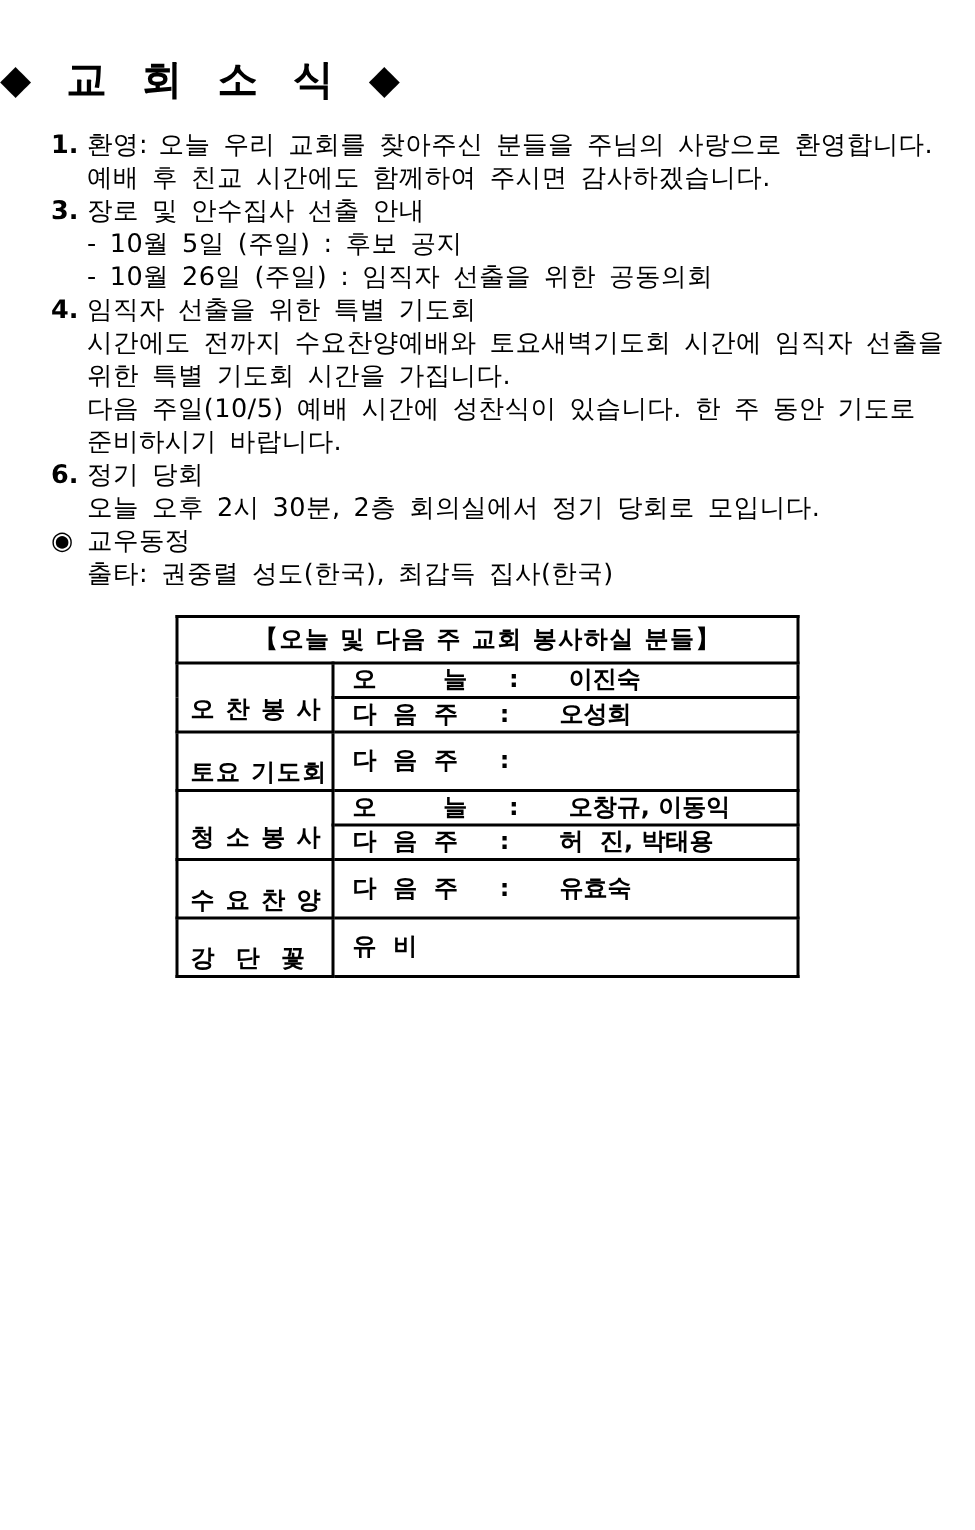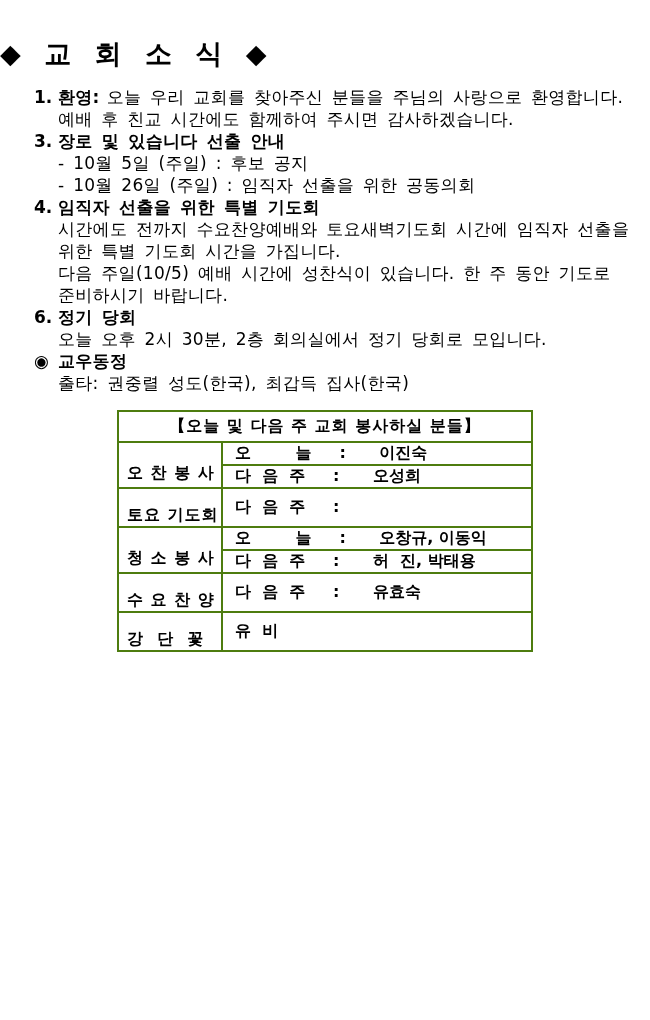--- a/index.html
+++ b/index.html
@@ -29,34 +29,34 @@
     word-spacing: 3px;
   }
   .item { margin: 0; }
   .head { white-space: nowrap; }
   .marker {
     display: inline-block;
     width: 24px;
     font-weight: bold;
     letter-spacing: 0;
   }
-  .head-title { font-weight: bold; margin-right: 7px; }
+  .head-title { font-weight: normal; margin-right: 7px; }
   .line { padding-left: 24px; white-space: nowrap; }
 
   table.schedule {
     border-collapse: collapse;
     table-layout: fixed;
     width: 414px;
     margin: 16px auto 0 auto;
     font-size: 16px;
     font-weight: bold;
     color: #000;
   }
   table.schedule td {
-    border: 2px solid #4d7c0f;
+    border: 2px solid #000000;
     overflow: hidden;
   }
   td.t-title {
     height: 27px;
     text-align: center;
     letter-spacing: 1px;
     white-space: nowrap;
   }
   td.cat {
     height: 20px;
@@ -79,21 +79,21 @@
 
   <div class="announcements">
 
     <div class="item">
       <div class="head"><span class="marker">1.</span><span class="head-title">환영:</span><span>오늘 우리 교회를 찾아주신 분들을 주님의 사랑으로 환영합니다.</span></div>
       <div class="line">예배 후 친교 시간에도 함께하여 주시면 감사하겠습니다.</div>
     </div>
 
 
     <div class="item">
-      <div class="head"><span class="marker">3.</span><span class="head-title">장로 및 있습니다 선출 안내</span></div>
+      <div class="head"><span class="marker">3.</span><span class="head-title">장로 및 안수집사 선출 안내</span></div>
       <div class="line">- 10월 5일 (주일) : 후보 공지</div>
       <div class="line">- 10월 26일 (주일) : 임직자 선출을 위한 공동의회</div>
     </div>
 
     <div class="item">
       <div class="head"><span class="marker">4.</span><span class="head-title">임직자 선출을 위한 특별 기도회</span></div>
       <div class="line">시간에도 전까지 수요찬양예배와 토요새벽기도회 시간에 임직자 선출을</div>
       <div class="line">위한 특별 기도회 시간을 가집니다.</div>
     </div>
 

